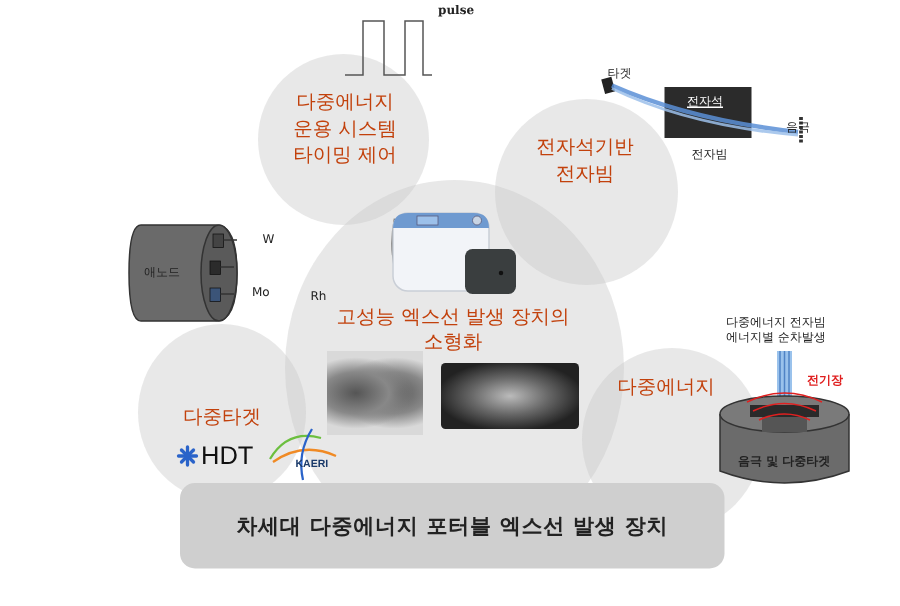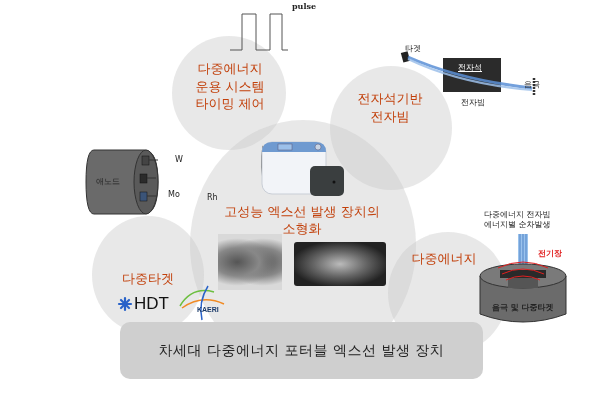--- a/index.html
+++ b/index.html
@@ -3,21 +3,21 @@
 <meta charset="utf-8">
 <style>
   html, body { margin:0; padding:0; background:#ffffff; }
   body { width:600px; height:404px; position:relative; overflow:hidden;
          font-family:"DejaVu Sans", sans-serif; color:#222; }
   .circle { position:absolute; border-radius:50%; background:rgba(200,200,200,0.42); }
   .ctext { position:absolute; text-align:center; font-weight:normal; color:#c2410c; line-height:1.35; }
   .lbl { position:absolute; font-size:8px; color:#222; white-space:nowrap; }
   .bar { position:absolute; left:120px; top:322px; width:363px; height:57px;
          background:#cfcfcf; border-radius:10px; display:flex; align-items:center; justify-content:center; }
-  .bar span { font-size:14px; font-weight:normal; color:#222; letter-spacing:0.5px; }
+  .bar span { font-size:14px; font-weight:bold; color:#222; letter-spacing:0.5px; }
   svg { position:absolute; overflow:visible; }
 </style>
 </head>
 <body>
 
 <div class="circle" style="left:172px;top:36px;width:114px;height:114px;"></div>
 <div class="circle" style="left:330px;top:66px;width:122px;height:124px;"></div>
 <div class="circle" style="left:190px;top:120px;width:226px;height:250px;"></div>
 <div class="circle" style="left:92px;top:216px;width:112px;height:118px;"></div>
 <div class="circle" style="left:388px;top:232px;width:120px;height:122px;"></div>

